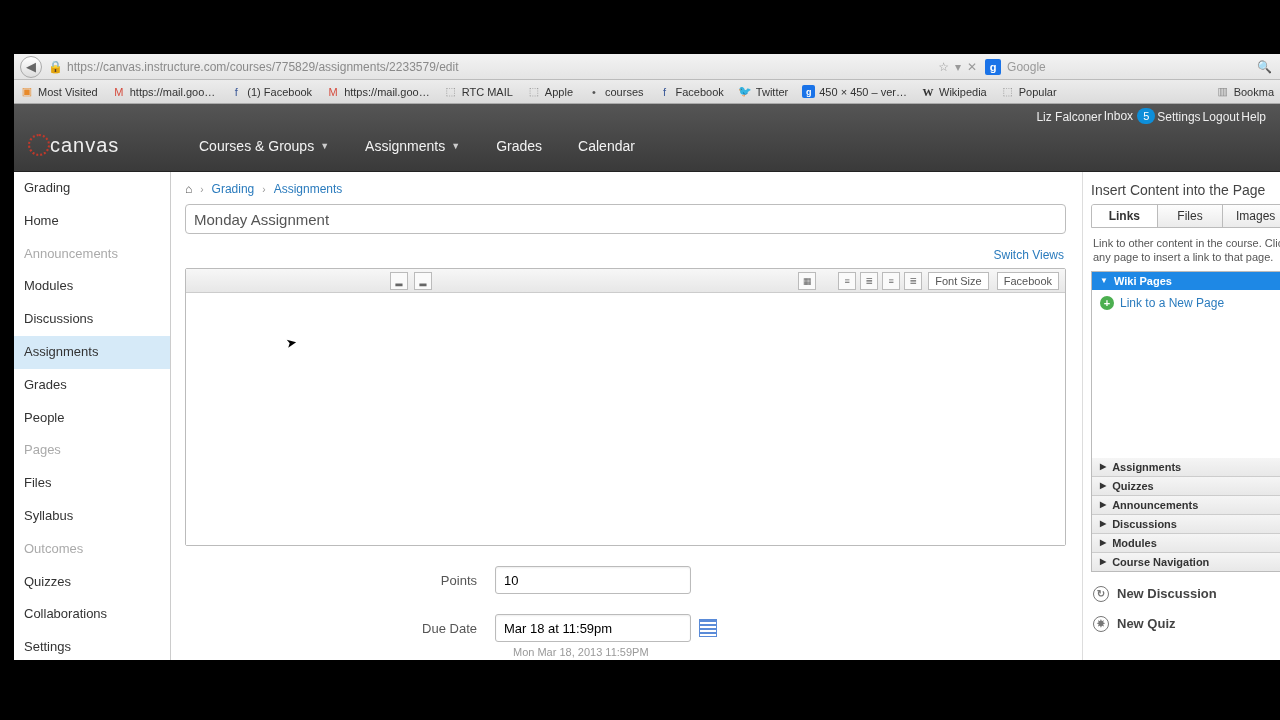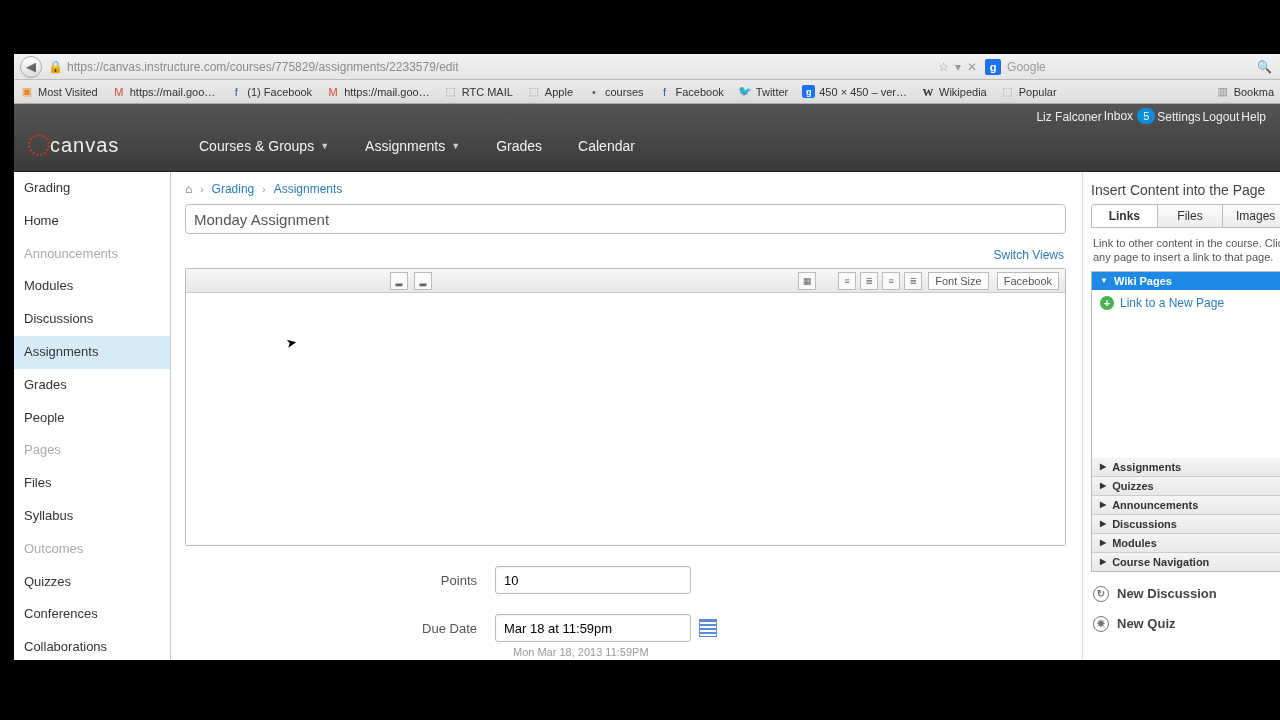--- a/index.html
+++ b/index.html
@@ -202,21 +202,20 @@
         <div class="nitem">Modules</div>
         <div class="nitem">Discussions</div>
         <div class="nitem active">Assignments</div>
         <div class="nitem">Grades</div>
         <div class="nitem">People</div>
         <div class="nitem dim">Pages</div>
         <div class="nitem">Files</div>
         <div class="nitem">Syllabus</div>
         <div class="nitem dim">Outcomes</div>
         <div class="nitem">Quizzes</div>
-        <div class="nitem">Conferences</div>
         <div class="nitem">Collaborations</div>
         <div class="nitem">Settings</div>
       </div>
 
     <div class="center">
       <div class="crumbs">
         <span class="home">⌂</span>
         <span class="sep">›</span>
         <a>Grading</a>
         <span class="sep">›</span>

